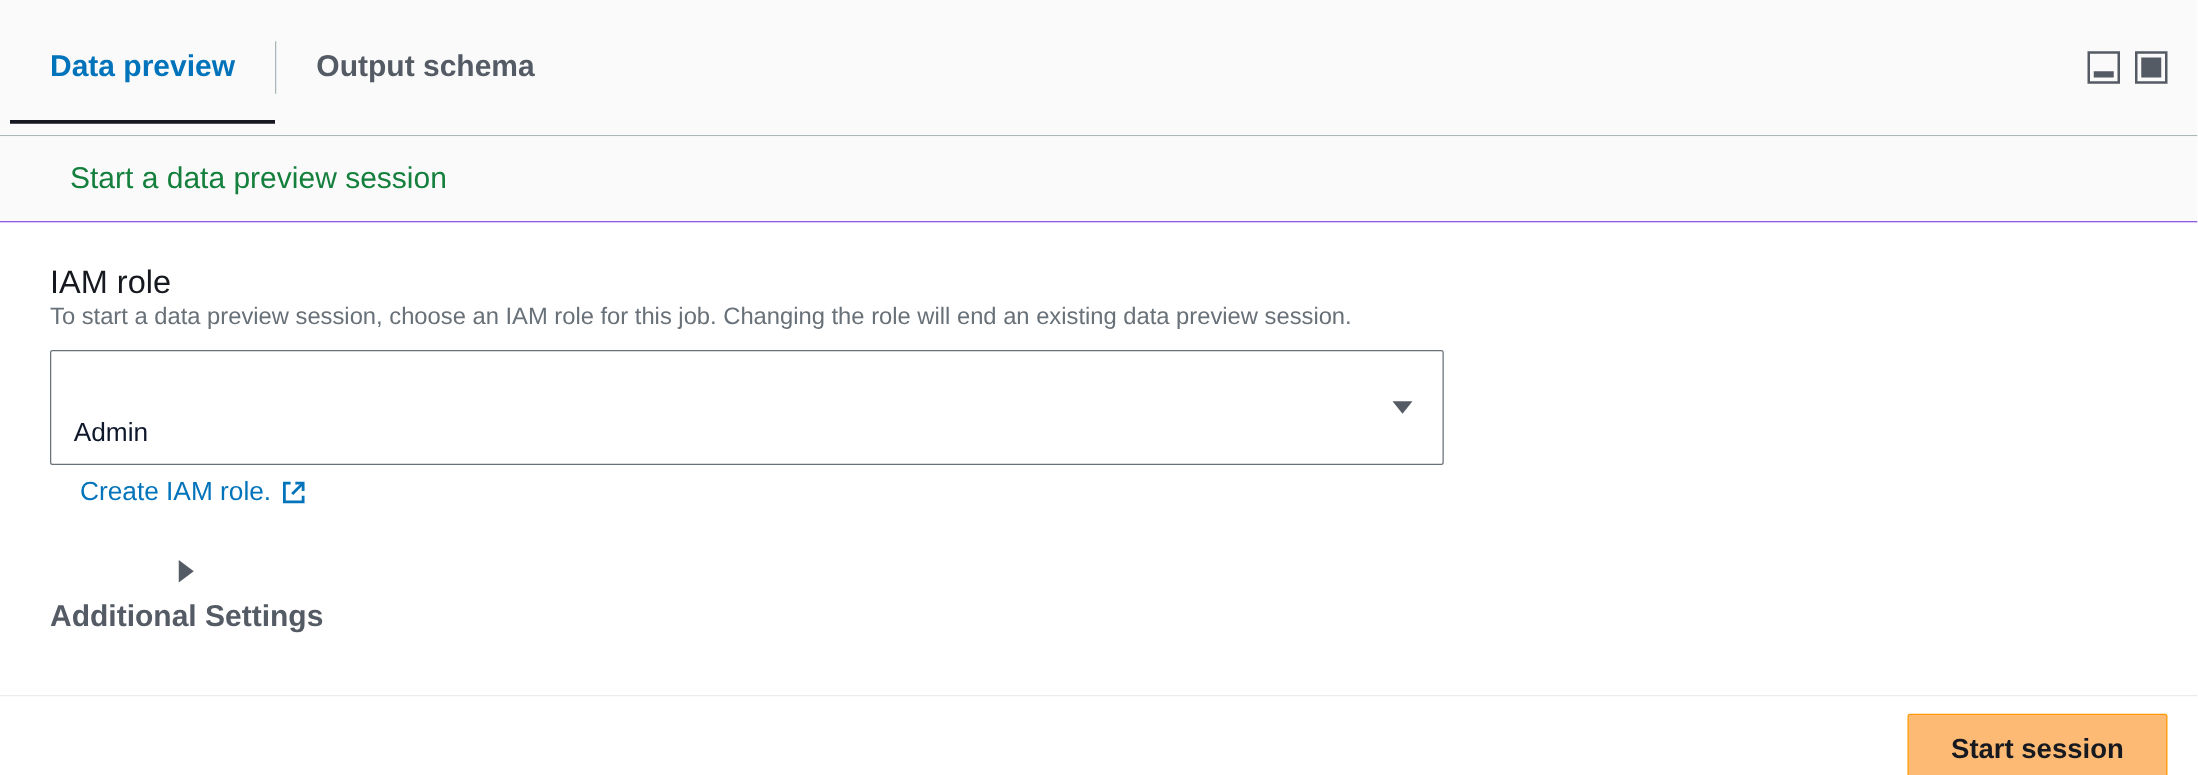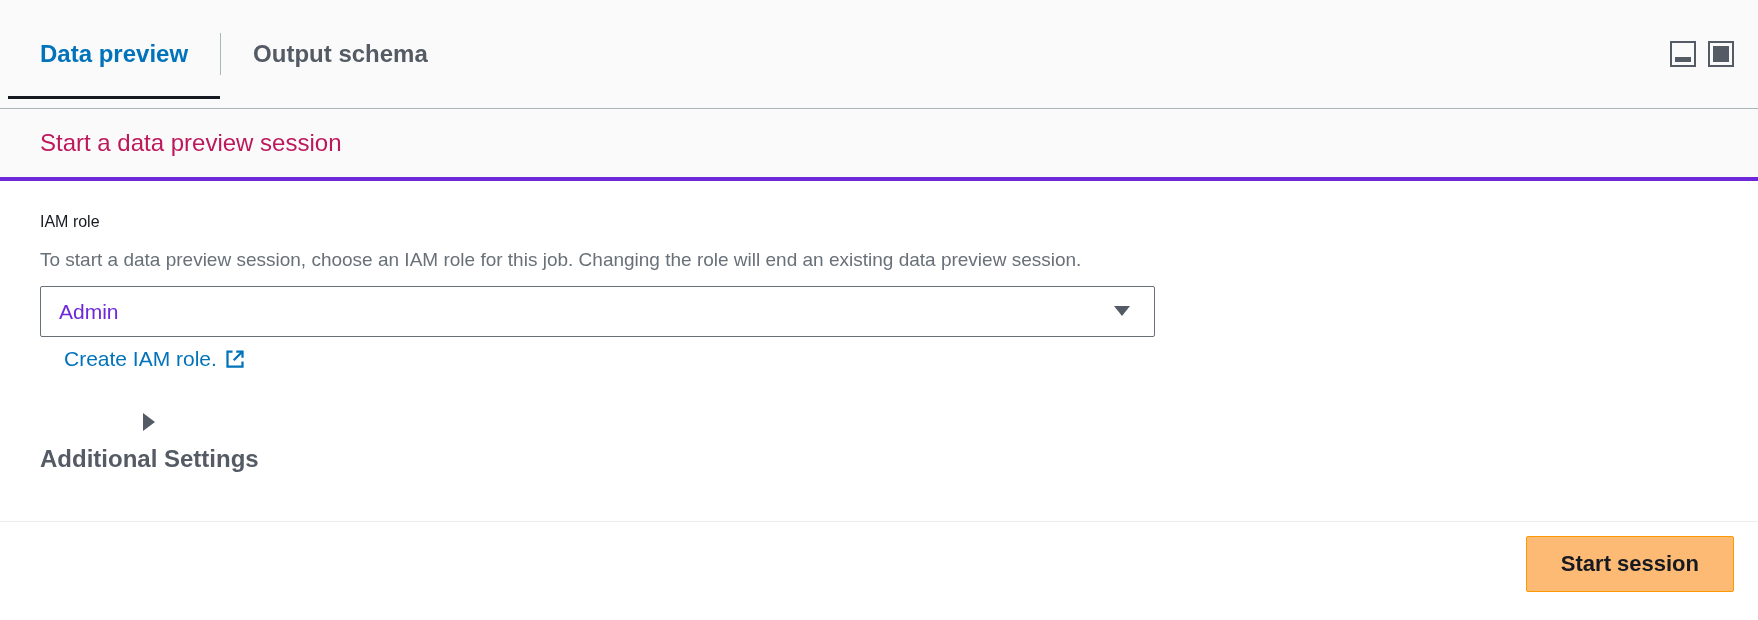--- a/index.html
+++ b/index.html
@@ -93,38 +93,38 @@
       content: "";
       position: absolute;
       left: 3px;
       right: 3px;
       top: 3px;
       bottom: 3px;
       background: #545b64;
     }
 
     .section-header {
-      padding: 20px 40px;
+      padding: 20px 56px;
       font-size: 24px;
       font-weight: 400;
-      color: #be185d;
-      border-bottom: 4px solid #6d28d9;
+      color: #15803d;
+      border-bottom: 1px solid #6d28d9;
       background: #fafafa;
     }
 
     .content {
       padding: 32px 40px 20px 40px;
       background: #ffffff;
     }
 
     .field-label {
-      font-size: 16px;
+      font-size: 26px;
       font-weight: 400;
       color: #16191f;
-      margin-bottom: 16px;
+      margin-bottom: 0;
     }
 
     .field-description {
       font-size: 19px;
       color: #687078;
       margin-bottom: 12px;
       line-height: 1.4;
     }
 
     .select-box {
@@ -137,22 +137,23 @@
       cursor: pointer;
       background: #ffffff;
     }
 
     .select-content {
       flex: 1;
     }
 
     .select-value {
       font-size: 21px;
-      color: #6d28d9;
+      color: #0f172a;
       line-height: 1.4;
+      margin-top: 41px;
     }
 
     .select-subtext {
       font-size: 19px;
       color: #687078;
       line-height: 1.4;
     }
 
     .caret-down {
       width: 0;

